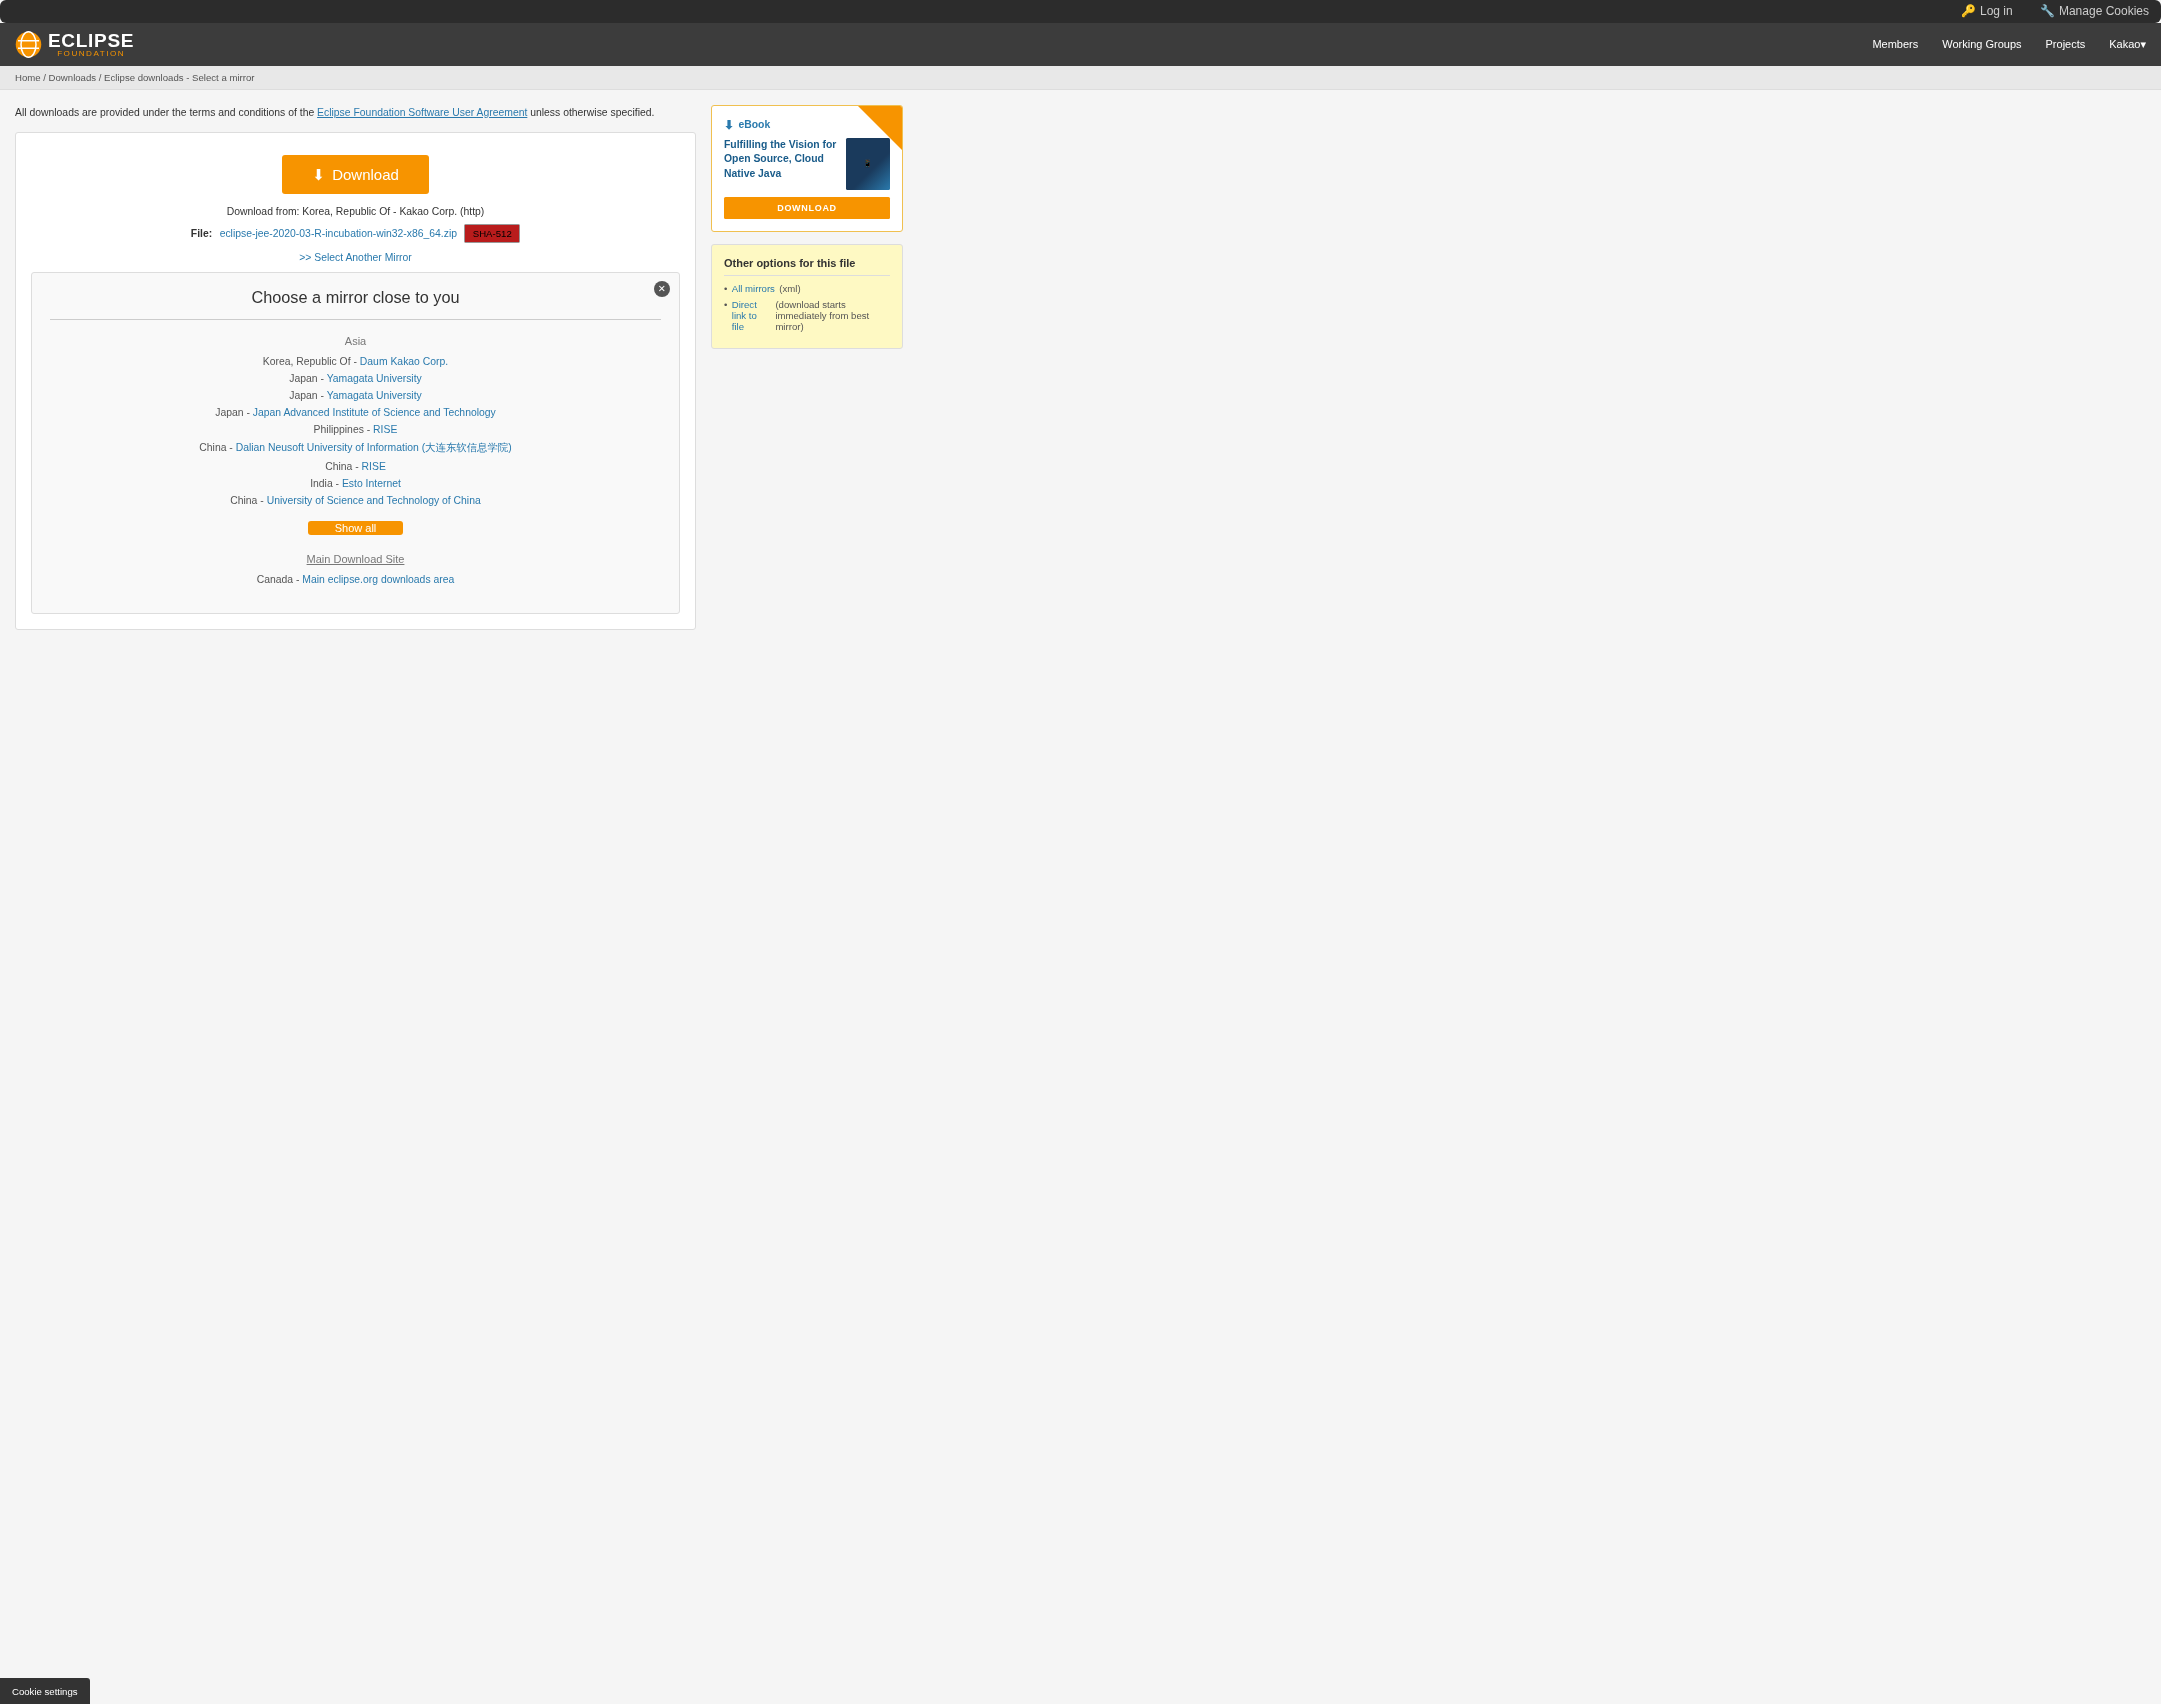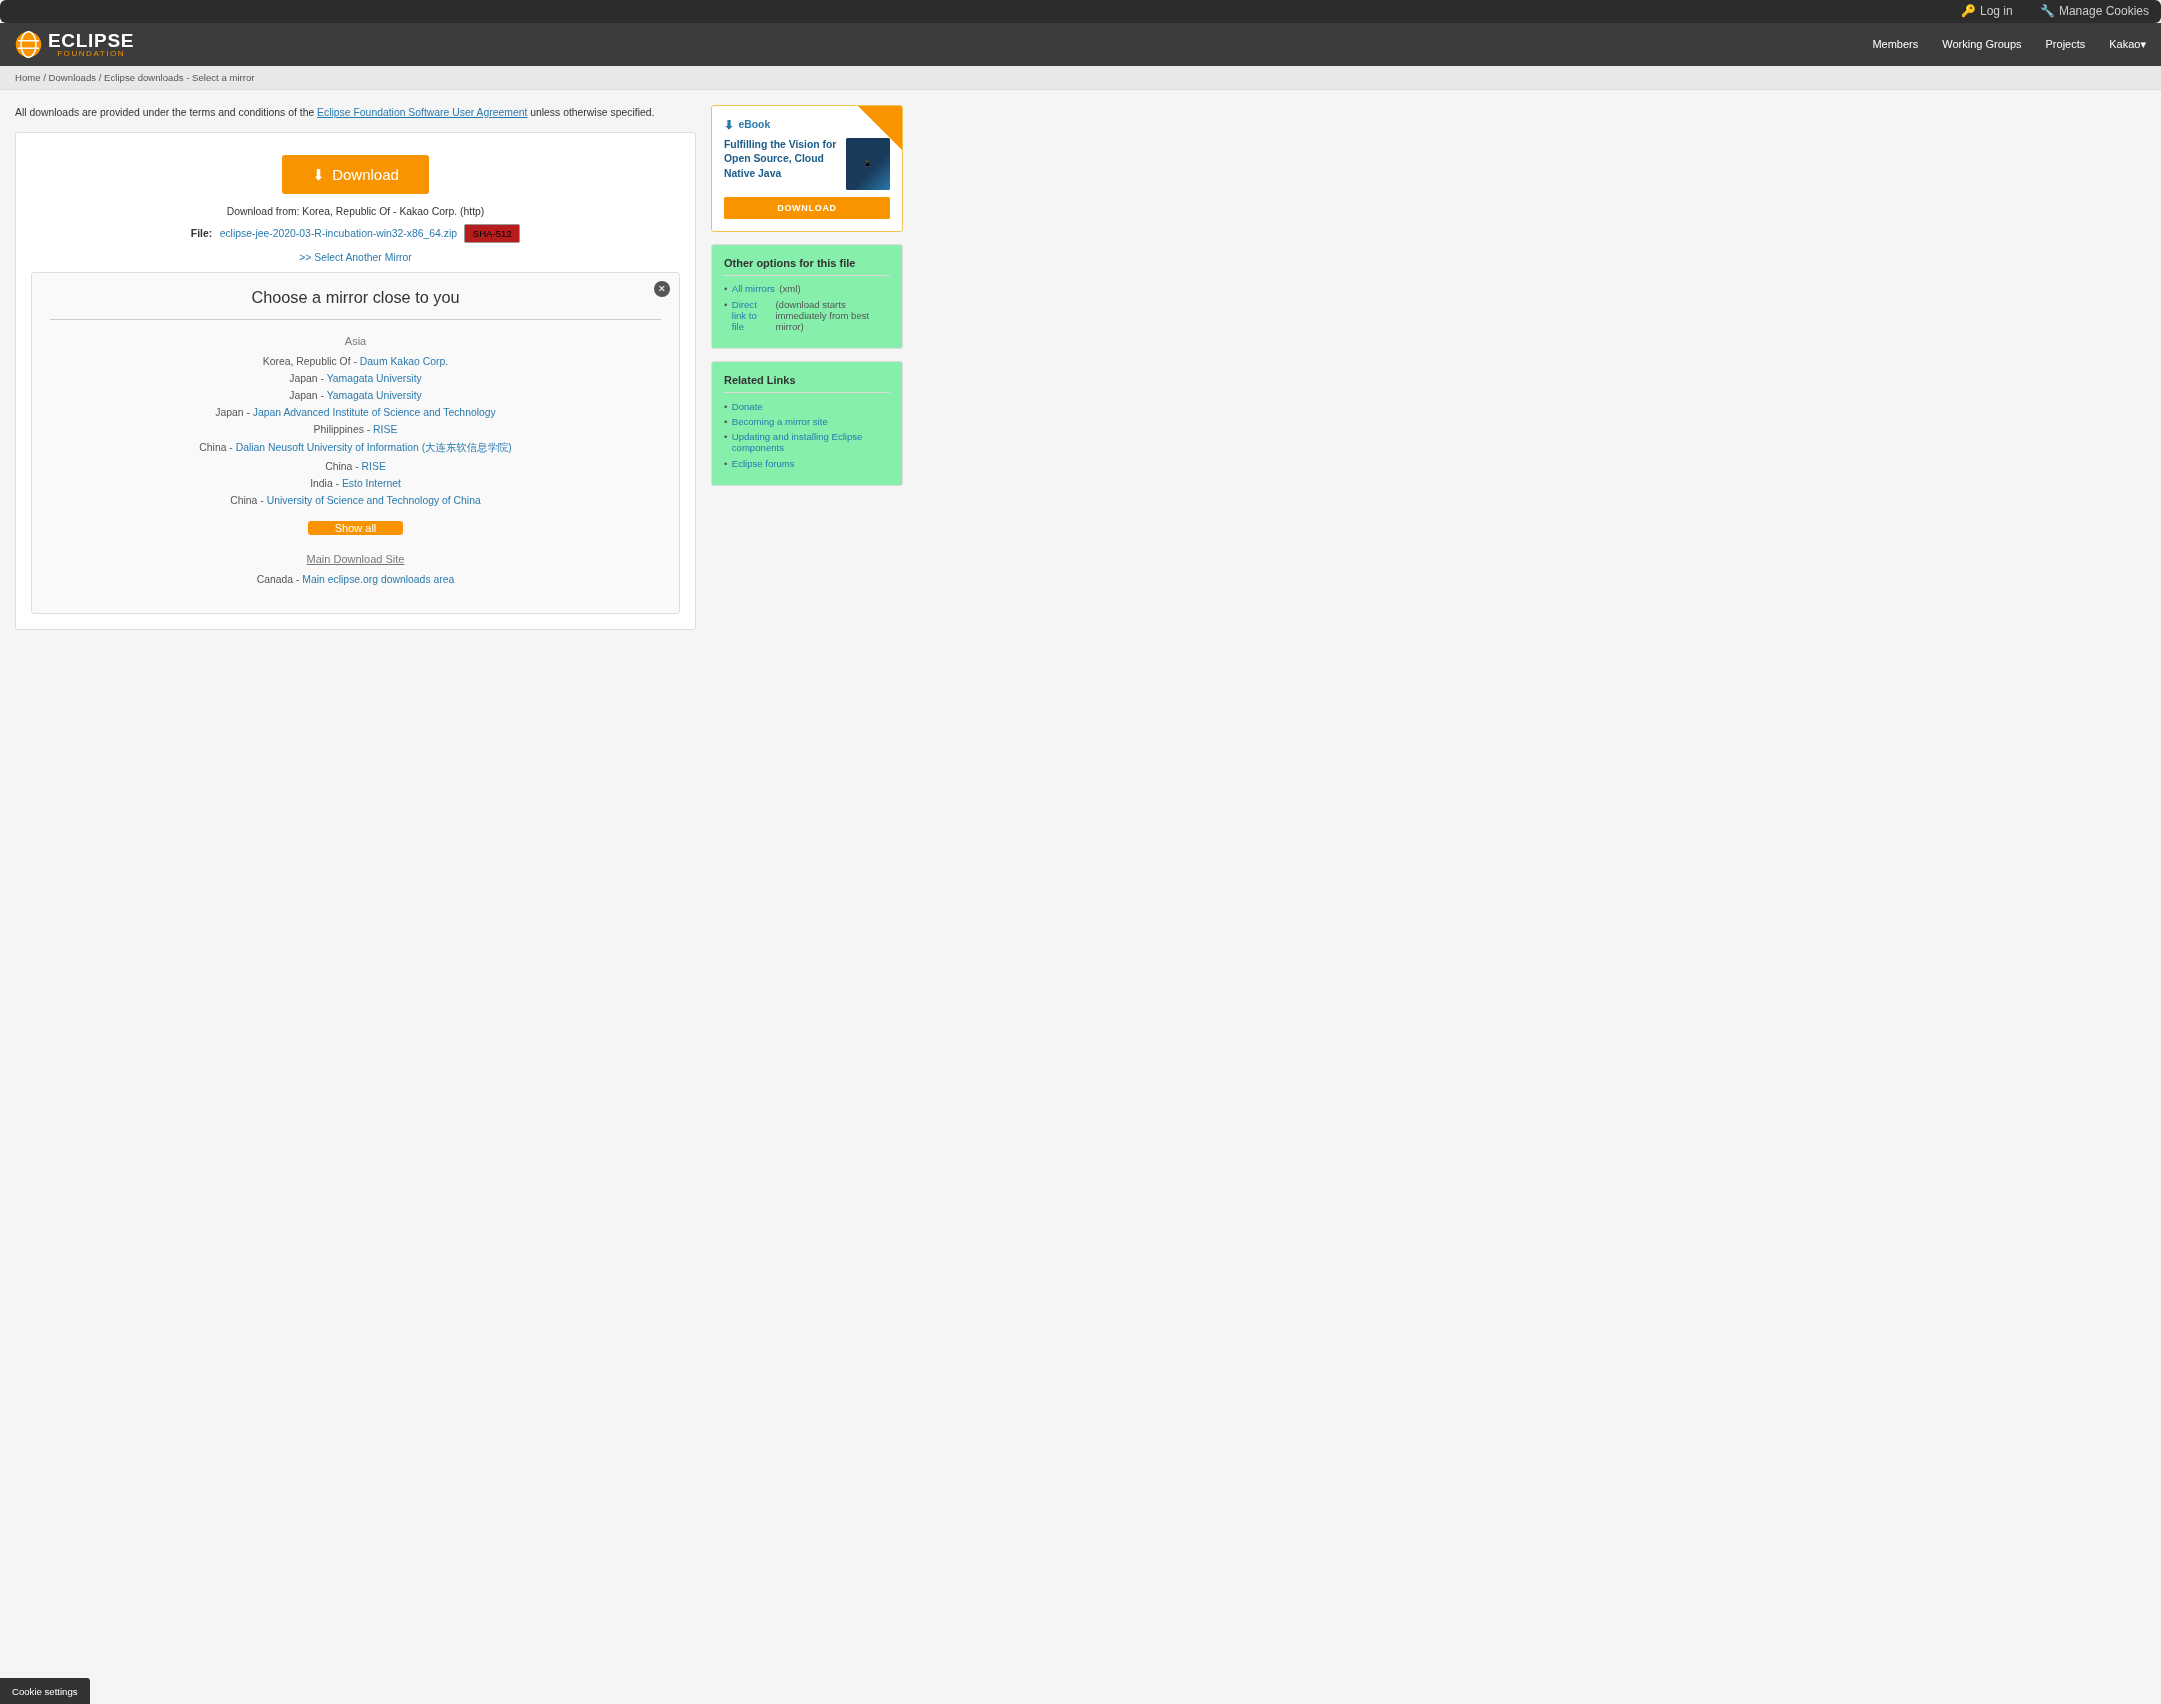--- a/index.html
+++ b/index.html
@@ -235,21 +235,21 @@
       letter-spacing: 0.7px;
       cursor: pointer;
       border: none;
       width: 100%;
       margin-top: 7.4px;
       border-radius: 1.5px;
       clear: both;
     }
 
     .sidebar-card {
-      background: #86efac;
+      background: #fef9c3;
       border: 0.7px solid #ddd;
       border-radius: 3px;
       padding: 12px;
       margin-bottom: 12px;
     }
     .sidebar-card h3 {
       font-size: 11px;
       font-weight: bold;
       margin-bottom: 7.4px;
       padding-bottom: 6px;
@@ -423,37 +423,20 @@
           <a href="#">All mirrors</a>
           <span> (xml)</span>
         </li>
         <li>
           <a href="#">Direct link to file</a>
           <span> (download starts immediately from best mirror)</span>
         </li>
       </ul>
     </div>
 
-    <div class="sidebar-card">
-      <h3>Related Links</h3>
-      <ul>
-        <li>
-          <a href="#">Donate</a>
-        </li>
-        <li>
-          <a href="#">Becoming a mirror site</a>
-        </li>
-        <li>
-          <a href="#">Updating and installing Eclipse components</a>
-        </li>
-        <li>
-          <a href="#">Eclipse forums</a>
-        </li>
-      </ul>
-    </div>
 
   </div>
 </div>
 
 <div class="cookie-banner">
   <span>Cookie settings</span>
 </div>
 
 
 </body></html>

